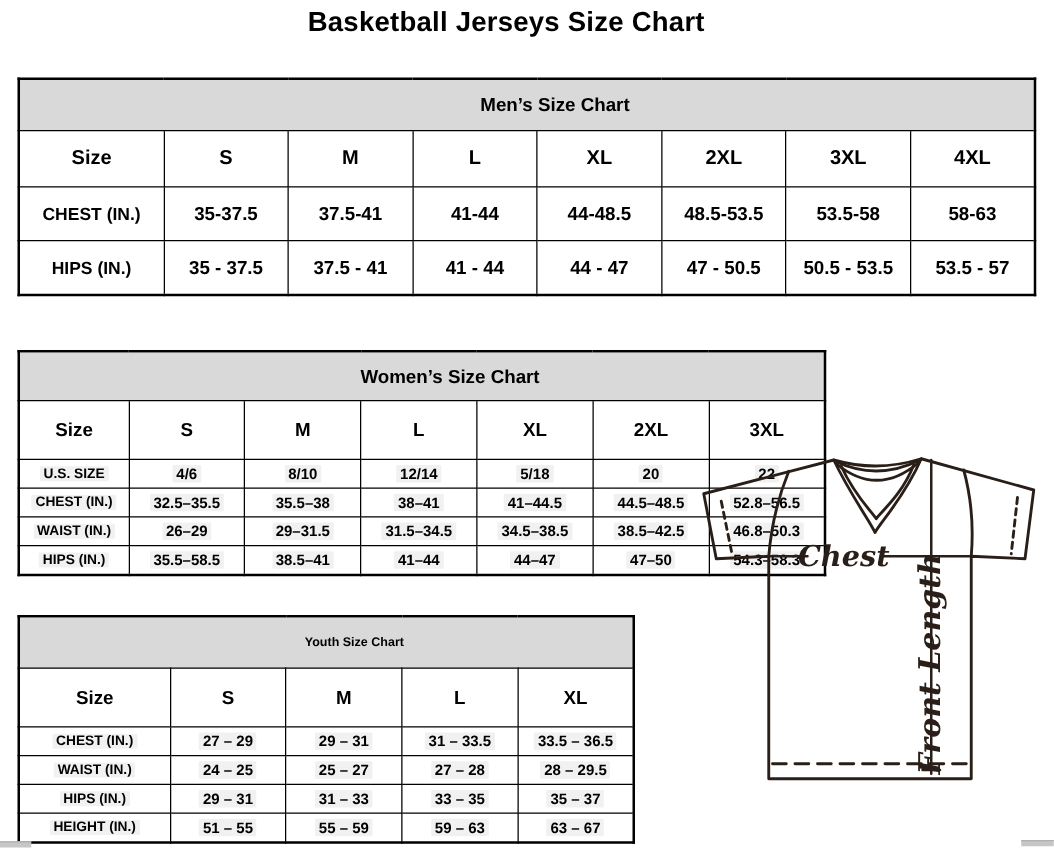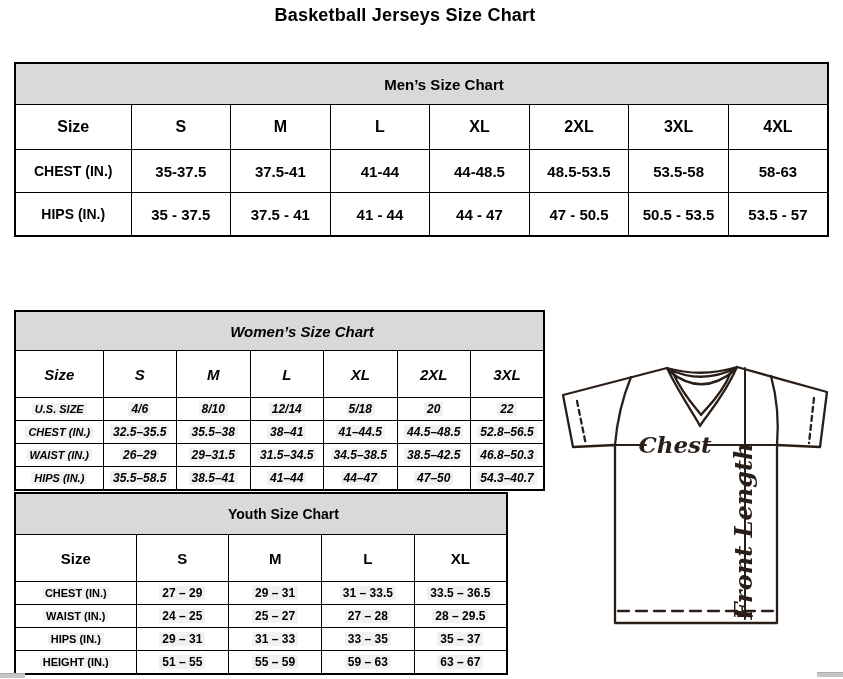--- a/index.html
+++ b/index.html
@@ -2,21 +2,21 @@
 <html><head>
 <meta charset="utf-8">
 <style>
   html,body{margin:0;padding:0;}
   body{
     width:843px;height:679px;position:relative;background:#ffffff;
     font-family:"Liberation Sans",sans-serif;color:#000;overflow:hidden;
   }
   .page-title{
     position:absolute;top:5px;left:0;width:810px;text-align:center;
-    font-size:18px;font-weight:bold;letter-spacing:0.2px;
+    font-size:22px;font-weight:bold;letter-spacing:0.2px;
   }
   table.size-table{
     position:absolute;border-collapse:collapse;table-layout:fixed;
     border:2px solid #000;background:#fff;
   }
   .size-table th,.size-table td{
     border:1px solid #000;text-align:center;vertical-align:middle;padding:0;
     white-space:nowrap;overflow:hidden;
   }
   .title-row th{background:#d9d9d9;font-weight:bold;padding-left:45px;}
@@ -24,29 +24,29 @@
   .data-row td{font-weight:bold;}
 
   
   .mens{left:14px;top:62px;width:815px;}
   .mens .title-row th{height:40px;font-size:15px;}
   .mens .head-row th{height:44px;font-size:16px;}
   .mens .data-row td{height:42px;font-size:15px;}
   .mens .data-row td.row-label{font-size:14px;}
 
   
-  .womens{left:14px;top:310px;width:531px;font-style:italic;}
+  .womens{left:14px;top:280px;width:647px;}
   .womens .title-row th{height:38px;font-size:15px;}
   .womens .head-row th{height:46px;font-size:15px;}
   .womens .data-row td{height:22px;font-size:12px;}
   .womens .data-row td.row-label{font-size:11px;}
 
   
   .youth{left:14px;top:492px;width:494px;}
-  .youth .title-row th{height:40px;font-size:14px;}
+  .youth .title-row th{height:40px;font-size:10px;}
   .youth .head-row th{height:46px;font-size:15px;}
   .youth .data-row td{height:22px;font-size:12px;}
   .youth .data-row td.row-label{font-size:11px;}
 
   .hl{background:#f1f1f1;padding:0 3px;border-radius:1px;margin-top:32px;}
 
   
   .jersey{position:absolute;left:557px;top:357px;width:284px;height:270px;}
   .jersey svg{display:block;}
   .jersey text{
@@ -162,21 +162,21 @@
         <td class="data-cell"><span class="hl">38.5–42.5</span></td>
         <td class="data-cell"><span class="hl">46.8–50.3</span></td>
       </tr>
       <tr class="data-row">
         <td class="row-label"><span class="hl">HIPS (IN.)</span></td>
         <td class="data-cell"><span class="hl">35.5–58.5</span></td>
         <td class="data-cell"><span class="hl">38.5–41</span></td>
         <td class="data-cell"><span class="hl">41–44</span></td>
         <td class="data-cell"><span class="hl">44–47</span></td>
         <td class="data-cell"><span class="hl">47–50</span></td>
-        <td class="data-cell"><span class="hl">54.3–40.7</span></td>
+        <td class="data-cell"><span class="hl">54.3–58.3</span></td>
       </tr>
     </tbody>
   </table>
 
 <table class="size-table youth">
   <colgroup>
     <col style="width:121px">
       <col>
       <col>
       <col>

